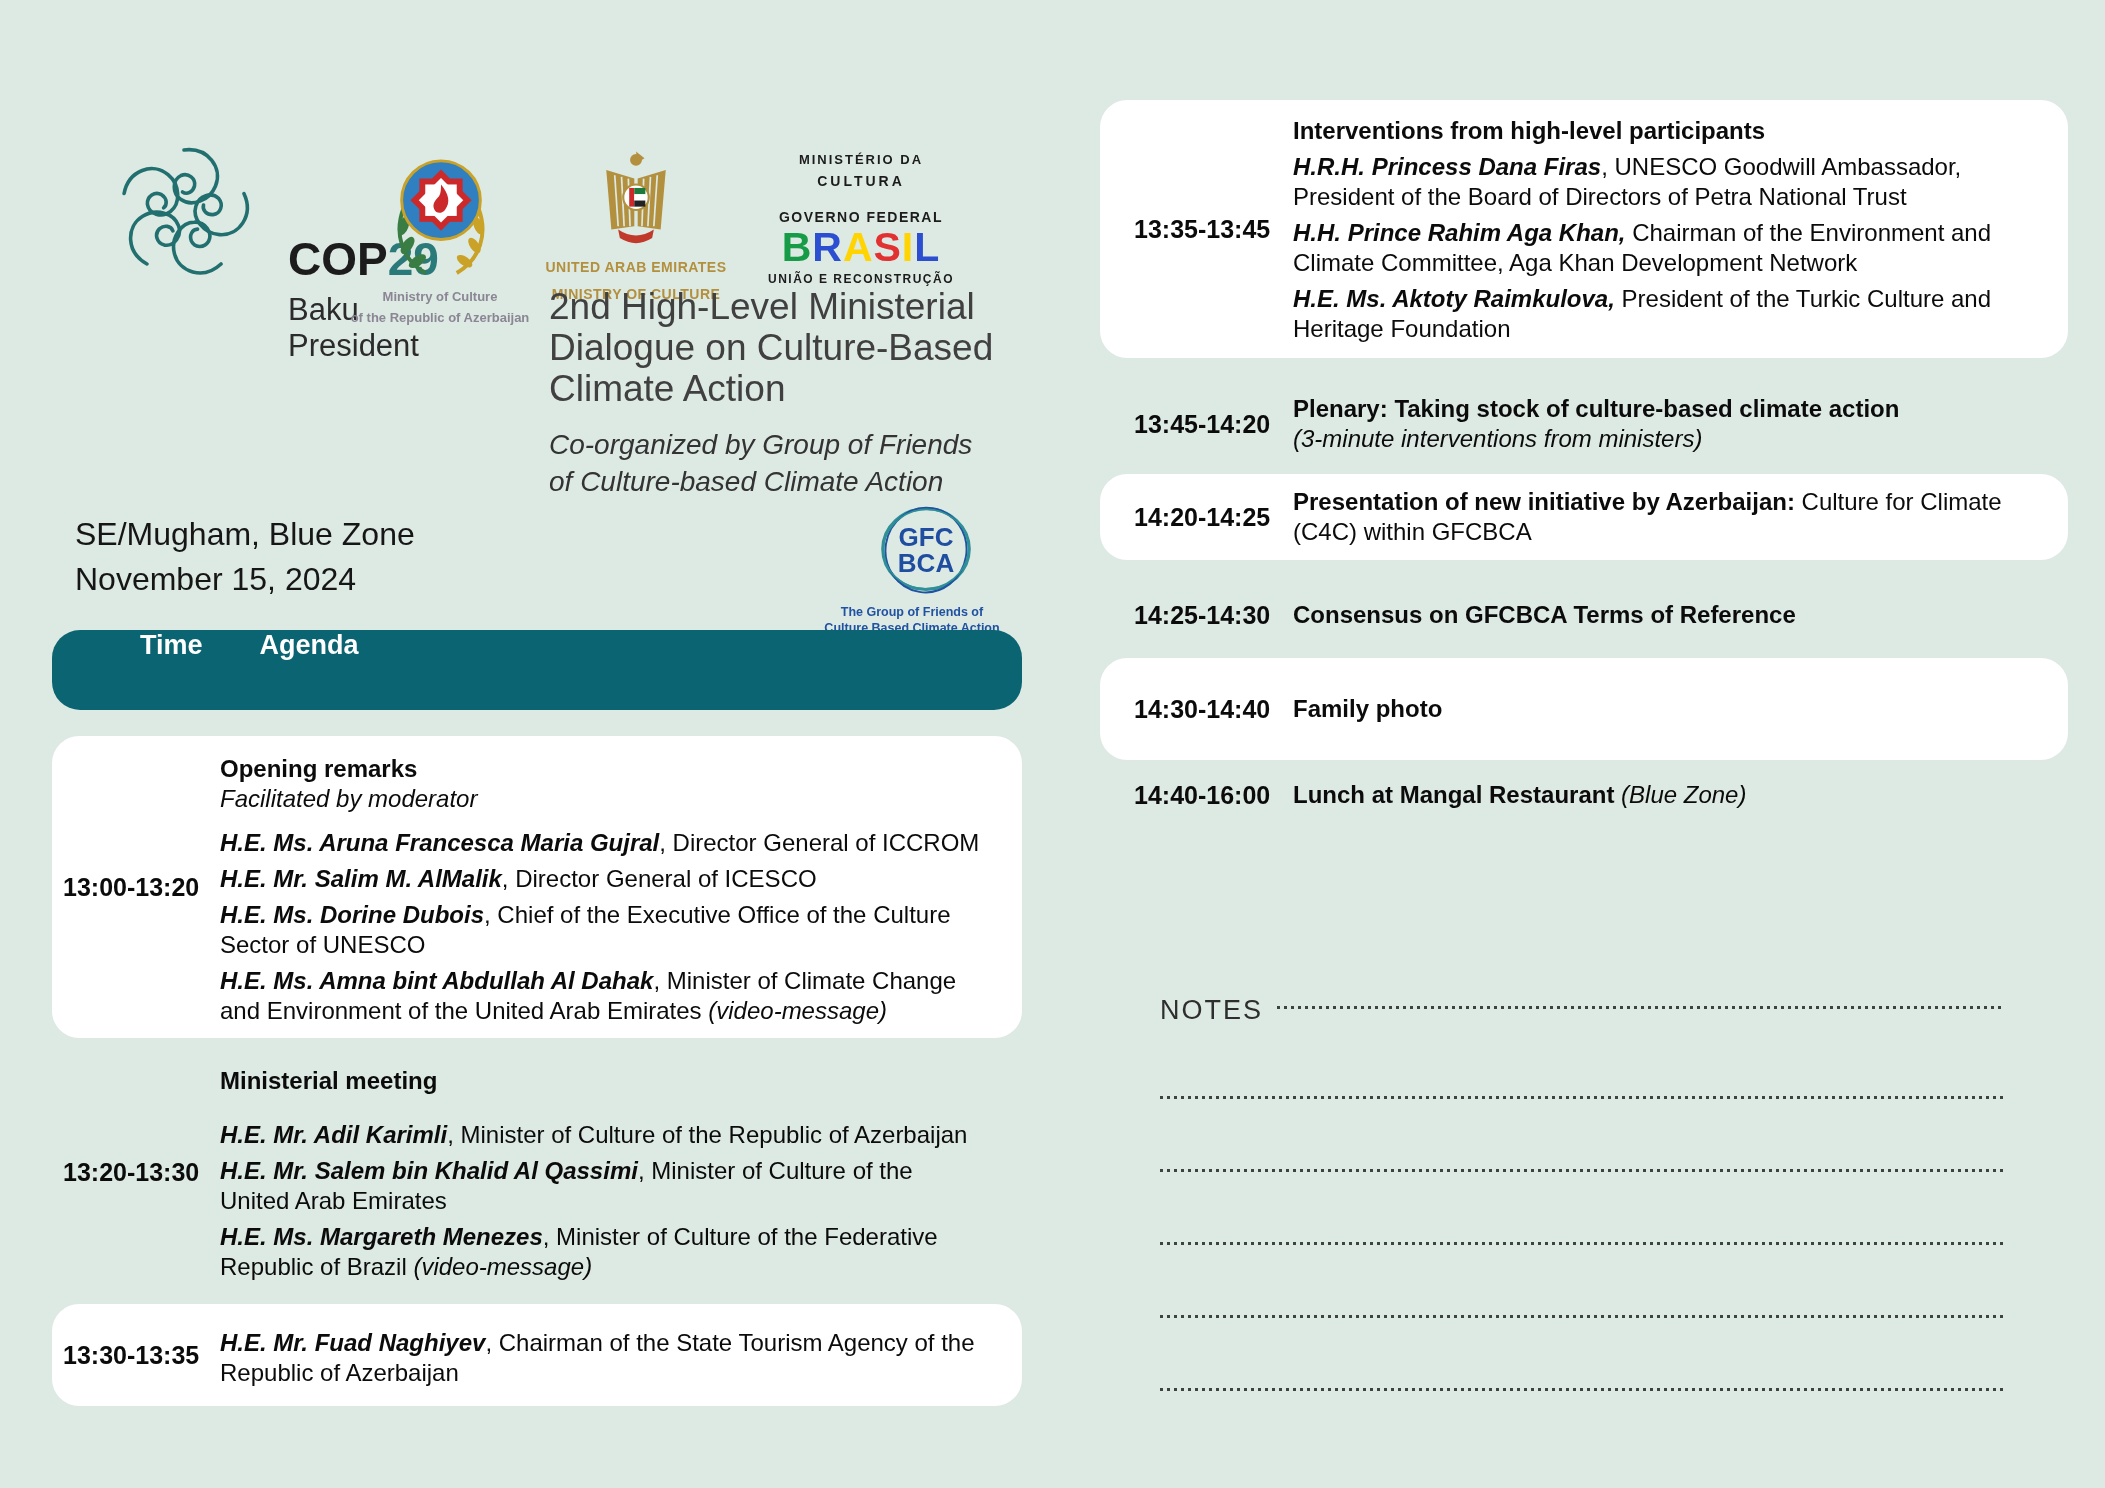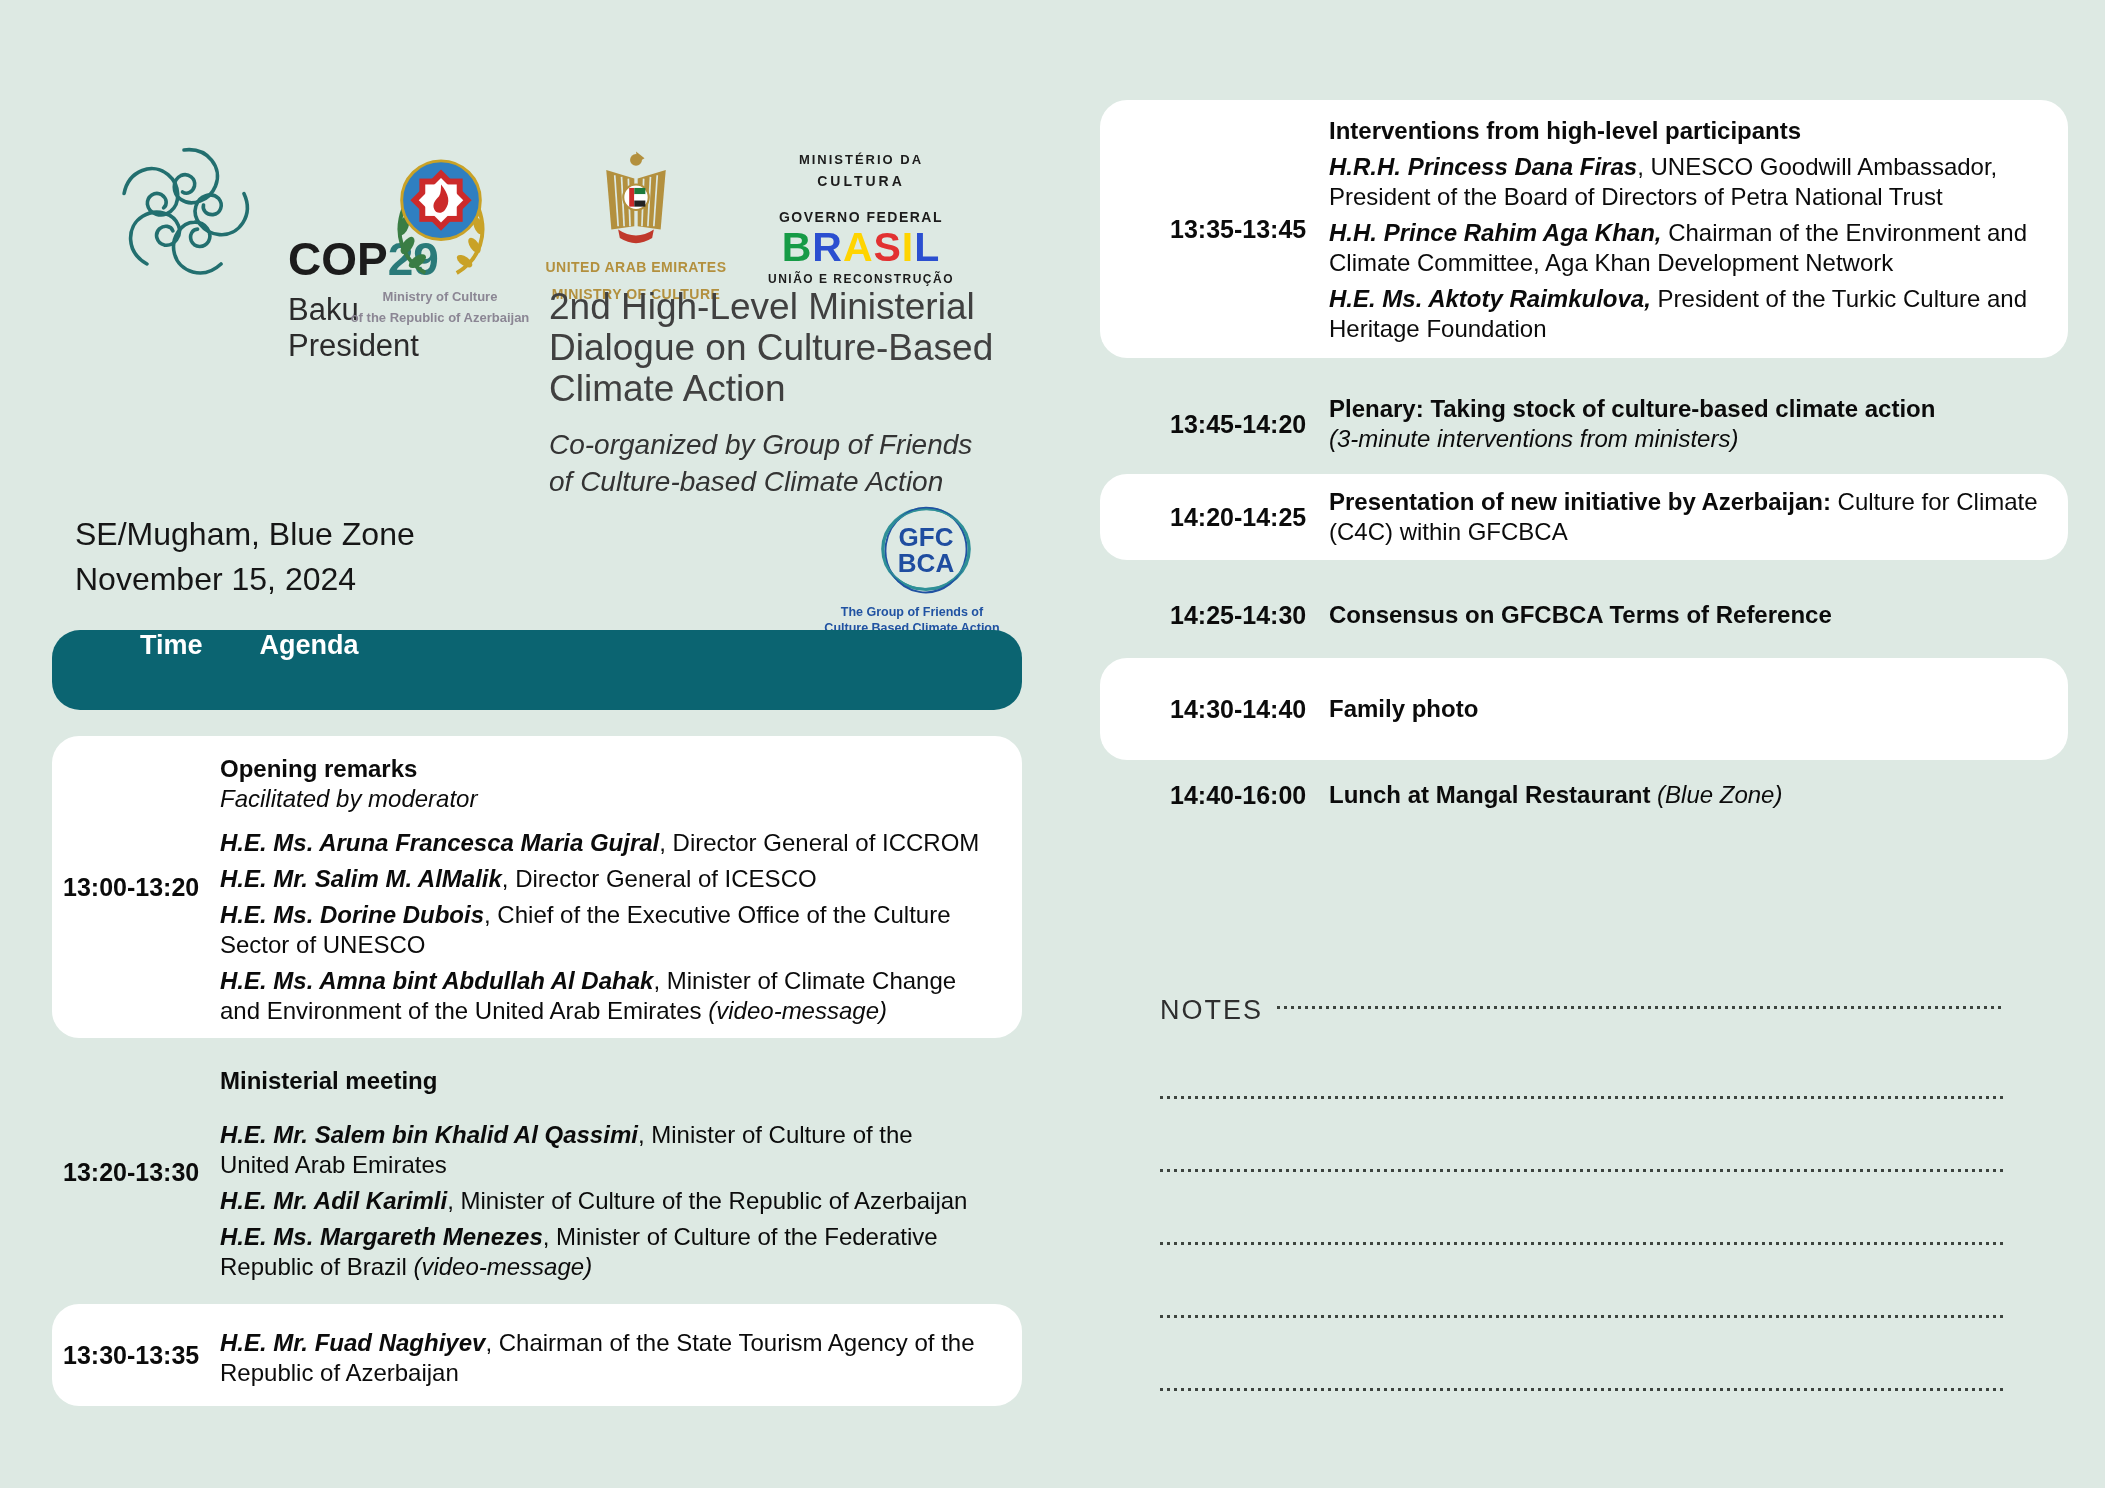--- a/index.html
+++ b/index.html
@@ -46,21 +46,21 @@
   .col-left{position:absolute;left:52px;top:630px;width:970px;}
   .col-right{position:absolute;left:1100px;top:100px;width:968px;}
 
   .head-bar{height:80px;background:#0b6471;border-radius:28px;display:flex;
             color:#fff;font-weight:bold;font-size:27px;padding-left:88px;box-sizing:border-box;}
   .head-bar .agenda-label{margin-left:57px;}
 
   .row{display:flex;}
   .row.card{background:#ffffff;border-radius:27px;}
   .time-cell{flex:0 0 168px;box-sizing:border-box;padding-left:11px;display:flex;align-items:center;}
-  .col-right .time-cell{flex:0 0 193px;padding-left:34px;margin-left:36px;}
+  .col-right .time-cell{flex:0 0 193px;padding-left:34px;}
   .time{font-size:25px;font-weight:bold;white-space:nowrap;}
   .content{flex:1;box-sizing:border-box;padding:4px 20px 4px 0;font-size:24px;line-height:30px;}
   .row.card .content{padding:16px 24px 14px 0;}
 
   .hdr{margin:0;font-weight:bold;}
   .sub{margin:0 0 14px 0;font-style:italic;}
   .entry{margin:6px 0 0 0;white-space:pre-line;}
   .entry b i{font-style:italic;}
   .titleline{margin:0;white-space:pre-line;}
   .itline{margin:0;font-style:italic;}
@@ -224,23 +224,23 @@
             <p class="entry"><b><i>H.E. Ms. Amna bint Abdullah Al Dahak</i></b>, Minister of Climate Change
 and Environment of the United Arab Emirates <i>(video-message)</i></p>
           </div>
         </div>
         <div class="row">
           <div class="time-cell">
             <span class="time">13:20-13:30</span>
           </div>
           <div class="content">
             <p class="hdr">Ministerial meeting</p>
+            <p class="entry"><b><i>H.E. Mr. Adil Karimli</i></b>, Minister of Culture of the Republic of Azerbaijan</p>
             <p class="entry"><b><i>H.E. Mr. Salem bin Khalid Al Qassimi</i></b>, Minister of Culture of the
 United Arab Emirates</p>
-            <p class="entry"><b><i>H.E. Mr. Adil Karimli</i></b>, Minister of Culture of the Republic of Azerbaijan</p>
             <p class="entry"><b><i>H.E. Ms. Margareth Menezes</i></b>, Minister of Culture of the Federative
 Republic of Brazil <i>(video-message)</i></p>
           </div>
         </div>
         <div class="row card">
           <div class="time-cell">
             <span class="time">13:30-13:35</span>
           </div>
           <div class="content">
             <p class="entry"><b><i>H.E. Mr. Fuad Naghiyev</i></b>, Chairman of the State Tourism Agency of the

